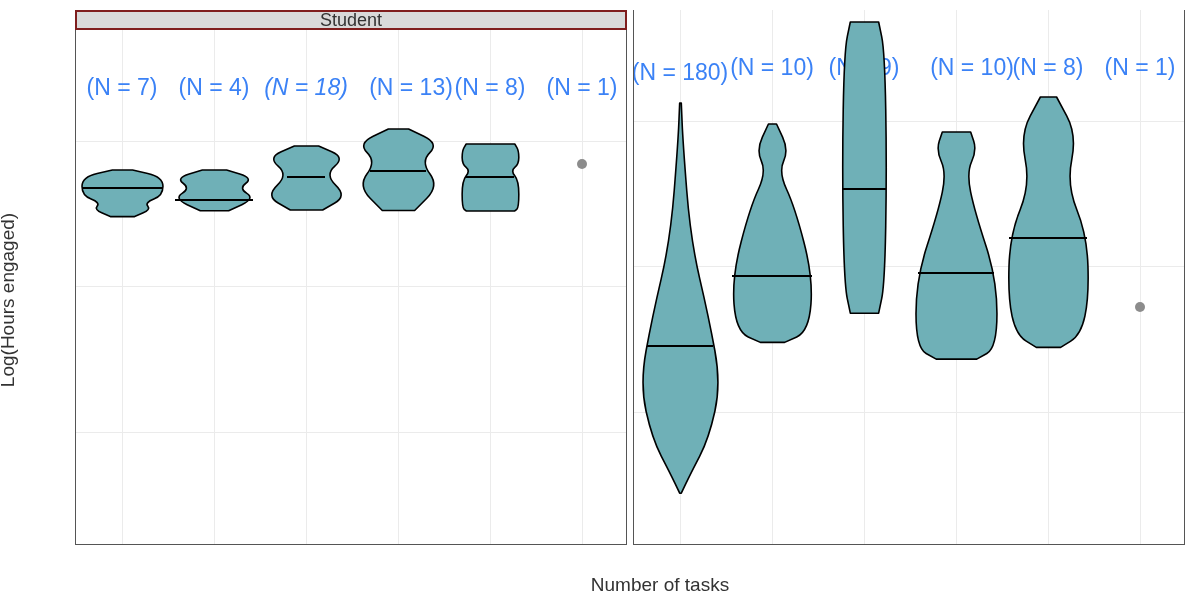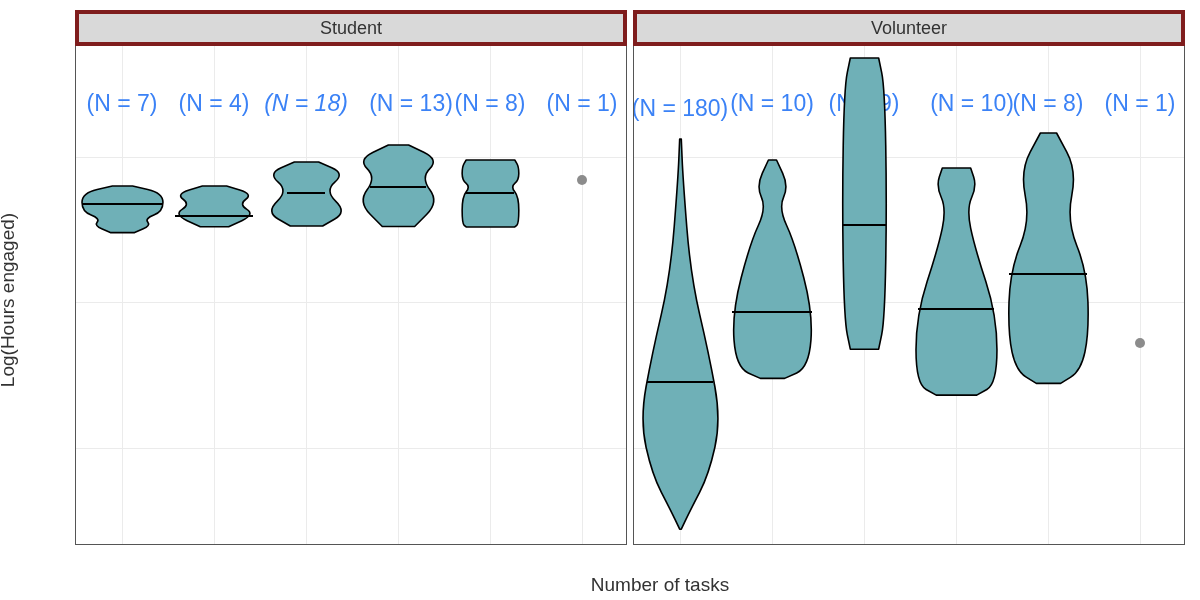--- a/index.html
+++ b/index.html
@@ -40,23 +40,23 @@
     bottom: 55px;
     display: flex;
     gap: 6px;
   }
   .panel {
     flex: 1 1 0;
     display: flex;
     flex-direction: column;
   }
   .strip {
-    height: 36px;
+    height: 20px;
     background: #d9d9d9;
-    border: 4px solid #7f1d1d;
+    border: 2px solid #7f1d1d;
     box-sizing: border-box;
     display: flex;
     align-items: center;
     justify-content: center;
     font-size: 18px;
   }
   .plotarea {
     flex: 1 1 auto;
     position: relative;
     background: #ffffff;
@@ -138,21 +138,20 @@
           <div class="count-label" style="left: 414px; top: 43.6765px;">(N = 8)</div>
           <svg class="violin" width="80.96" height="66.97058823529412" style="left: 373.52px; top: 113.559px;">
             <path d="M 64.768 0 Q 64.768 0 66.792 3.348529411764706 Q 68.81599999999999 6.697058823529412 68.81599999999999 13.394117647058824 Q 68.81599999999999 20.091176470588234 64.768 23.43970588235294 Q 60.72 26.788235294117648 64.768 31.811029411764707 Q 68.81599999999999 36.83382352941177 68.81599999999999 50.22794117647059 Q 68.81599999999999 63.62205882352941 66.792 65.29632352941177 L 64.768 66.97058823529412 L 16.192 66.97058823529412 Q 16.192 66.97058823529412 14.168000000000001 65.29632352941177 Q 12.144000000000002 63.62205882352941 12.144000000000002 50.22794117647059 Q 12.144000000000002 36.83382352941177 16.192 31.811029411764707 Q 20.24 26.788235294117648 16.192 23.43970588235294 Q 12.144000000000002 20.091176470588234 12.144000000000002 13.394117647058824 Q 12.144000000000002 6.697058823529412 14.168000000000001 3.348529411764706 L 16.192 0 Z" fill="#6fb0b7" stroke="#000000" stroke-width="1.6" stroke-linejoin="round"></path>
           </svg>
           <div class="median-line" style="left: 389.536px; width: 48.928px; top: 145.588px;"></div>
           <div class="count-label" style="left: 506px; top: 43.6765px;">(N = 1)</div>
           <div class="point" style="left: 506px; top: 133.941px;"></div>
         </div>
       </div>
       <div class="panel">
-        <div class="strip">Volunteer</div>
         <div class="plotarea" style="height: 495px;">
           <div class="gridline-h" style="top: 401.824px;"></div>
           <div class="gridline-h" style="top: 256.235px;"></div>
           <div class="gridline-h" style="top: 110.647px;"></div>
           <div class="gridline-v" style="left: 46px;"></div>
           <div class="gridline-v" style="left: 138px;"></div>
           <div class="gridline-v" style="left: 230px;"></div>
           <div class="gridline-v" style="left: 322px;"></div>
           <div class="gridline-v" style="left: 414px;"></div>
           <div class="gridline-v" style="left: 506px;"></div>

